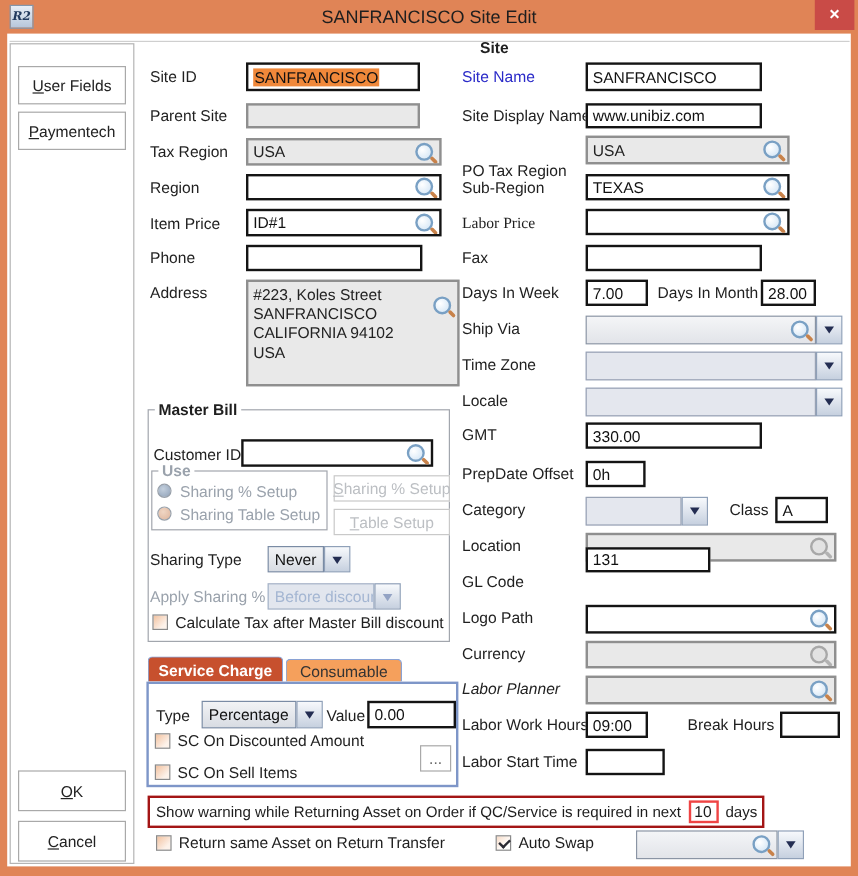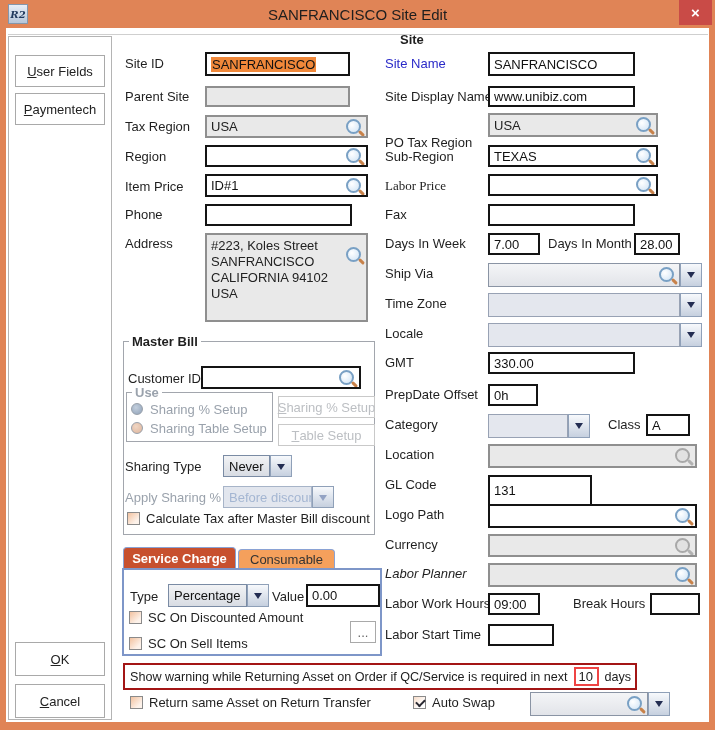--- a/index.html
+++ b/index.html
@@ -119,21 +119,21 @@
   <span class="lbl" style="left:125px;top:180px;">Item Price</span>
   <div class="fld mag-pad" style="left:205px;top:174px;width:163px;height:23px;">
     <span>ID#1</span>
     <span class="mag"></span>
   </div>
 
   <span class="lbl" style="left:125px;top:208px;">Phone</span>
   <div class="fld" style="left:205px;top:204px;width:147px;height:22px;"></div>
 
   <span class="lbl" style="left:125px;top:237px;">Address</span>
-  <div class="fld dis area mag-pad" style="left:205px;top:233px;width:163px;height:89px;padding-top:3px;">
+  <div class="fld dis area mag-pad" style="left:205px;top:233px;width:178px;height:89px;padding-top:3px;">
     <span style="white-space:pre-line;">#223, Koles Street
 SANFRANCISCO
 CALIFORNIA 94102
 USA</span>
     <span class="mag" style="top:12px;margin-top:0;"></span>
   </div>
 
   <span class="lbl b" style="left:400px;top:33px;">Site</span>
 
   <span class="lbl blue" style="left:385px;top:57px;">Site Name</span>
@@ -195,21 +195,21 @@
   <span class="lbl" style="left:608px;top:418px;">Class</span>
   <div class="fld" style="left:646px;top:414px;width:44px;height:22px;">A</div>
 
   <span class="lbl" style="left:385px;top:448px;">Location</span>
   <div class="fld dis mag-pad" style="left:488px;top:444px;width:209px;height:24px;">
     <span></span>
     <span class="mag gray"></span>
   </div>
 
   <span class="lbl" style="left:385px;top:478px;">GL Code</span>
-  <div class="fld" style="left:488px;top:475px;width:104px;height:31px;">131</div>
+  <div class="fld" style="left:488px;top:456px;width:104px;height:21px;">131</div>
 
   <span class="lbl" style="left:385px;top:508px;">Logo Path</span>
   <div class="fld mag-pad" style="left:488px;top:504px;width:209px;height:24px;">
     <span></span>
     <span class="mag"></span>
   </div>
 
   <span class="lbl" style="left:385px;top:538px;">Currency</span>
   <div class="fld dis mag-pad" style="left:488px;top:534px;width:209px;height:23px;">
     <span class="mag gray"></span>

